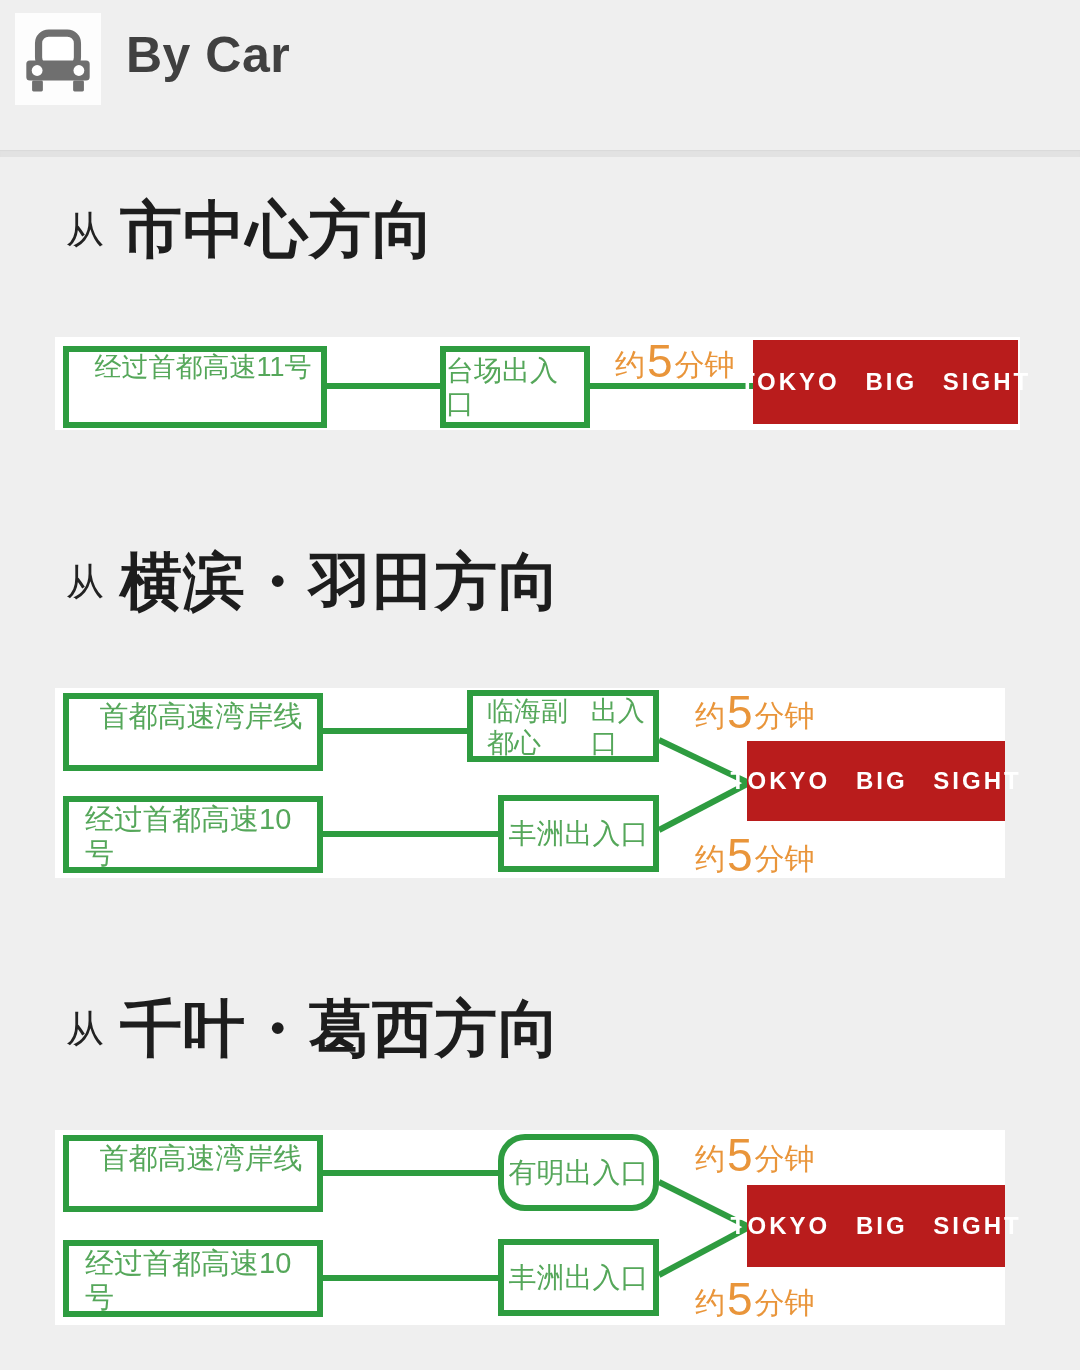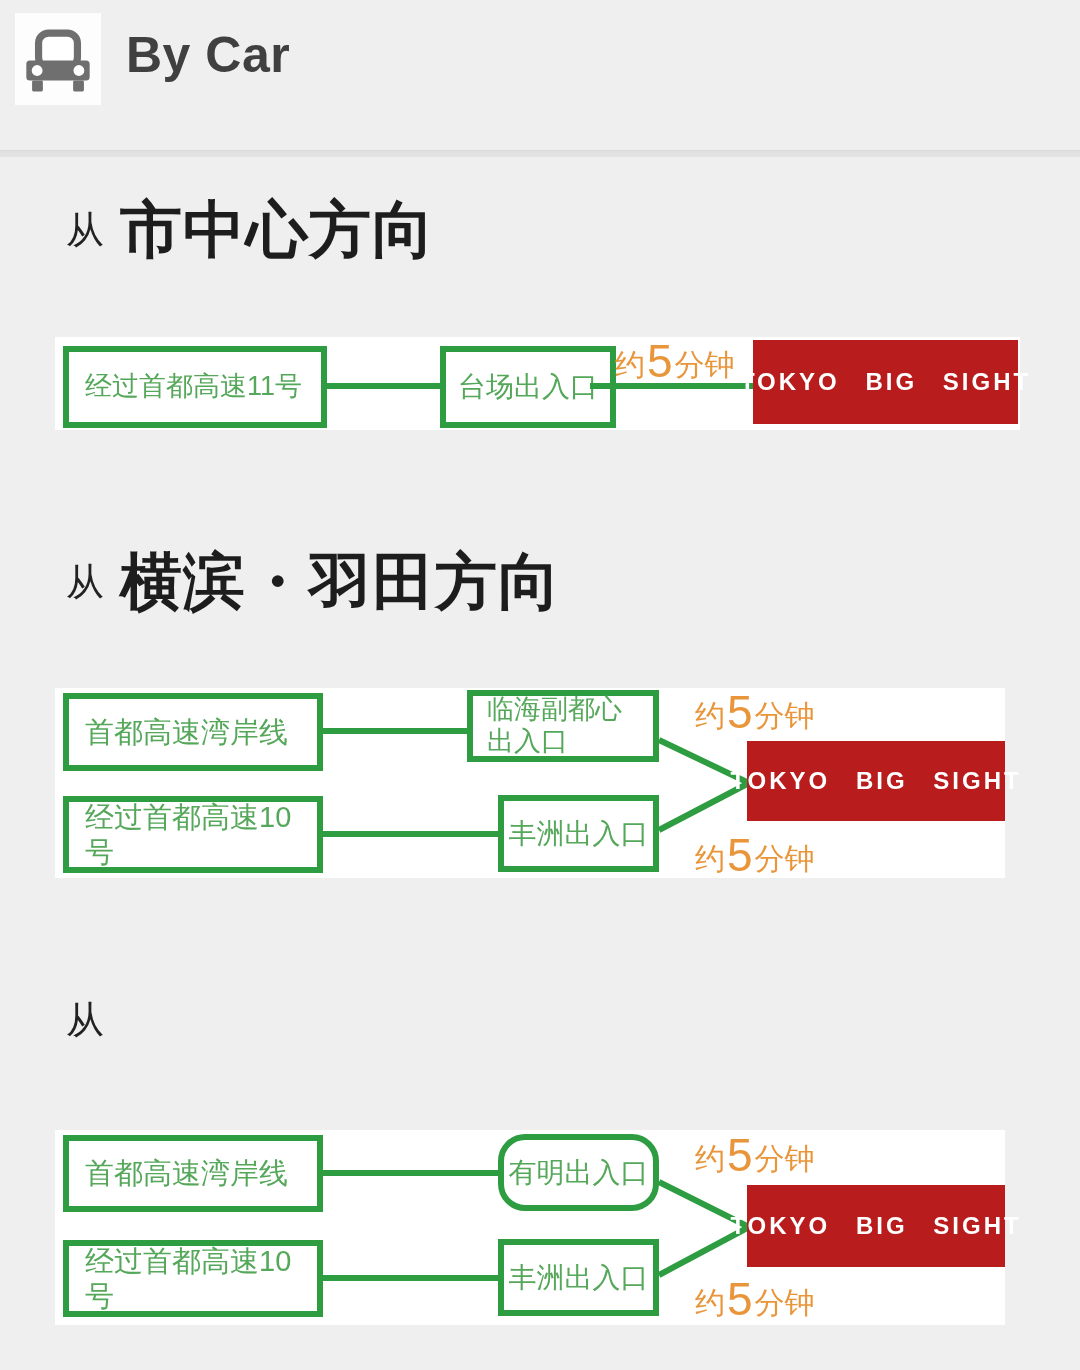--- a/index.html
+++ b/index.html
@@ -40,21 +40,21 @@
   .section-heading .big    { font-size:62px; font-weight:bold; letter-spacing:1px; line-height:1.1; }
 
   
   .strip { background:#ffffff; }
 
   .gbox {
     position:absolute;
     background:#fff;
     border:6px solid #2e9c40;
     color:#55a75a;
-    display:flex; flex-direction:column; justify-content:center;
+    display:flex; flex-direction:row; justify-content:center;
     font-size:28px; line-height:1.18;
     padding-left:16px;
   }
   .gbox.center { padding-left:0; align-items:center; }
   .hline { position:absolute; height:6px; background:#2e9c40; }
 
   .bluebox {
     position:absolute;
     background:#b91c1c;
     color:#fff;
@@ -94,21 +94,21 @@
 <div class="abs section-heading" style="left:66px; top:196px;">
   <span class="prefix">从</span>
   <span class="big">市中心方向</span>
 </div>
 
 <div class="abs strip" style="left:55px; top:337px; width:965px; height:93px;">
   <div class="gbox" style="left:8px; top:9px; width:264px; height:82px; font-size:27px;">
     <span>经过首都高速11号</span>
   </div>
   <div class="hline" style="left:272px; top:46px; width:113px;"></div>
-  <div class="gbox center" style="left:385px; top:9px; width:176px; height:82px;">
+  <div class="gbox center" style="left:385px; top:9px; width:150px; height:82px;">
     <span>台场出入口</span>
   </div>
   <div class="hline" style="left:535px; top:46px; width:163px;"></div>
   <div class="duration" style="left:560px; top:5px; height:40px;">
     <span class="t">约</span>
     <span class="n">5</span>
     <span class="t">分钟</span>
   </div>
   <div class="bluebox" style="left:698px; top:3px; width:265px; height:84px;">
     <span>TOKYO BIG SIGHT</span>
@@ -150,20 +150,21 @@
     <span class="n">5</span>
     <span class="t">分钟</span>
   </div>
   <div class="bluebox" style="left:692px; top:53px; width:258px; height:80px;">
     <span>TOKYO BIG SIGHT</span>
   </div>
 </div>
 
 <div class="abs section-heading" style="left:66px; top:995px;">
   <span class="prefix">从</span>
+  <span class="big">千叶・葛西方向</span>
 </div>
 
 <div class="abs strip" style="left:55px; top:1130px; width:950px; height:195px;">
   <svg class="links" width="950" height="195" viewBox="0 0 950 195">
     <line x1="604" y1="52" x2="694" y2="97" stroke="#2e9c40" stroke-width="6"></line>
     <line x1="604" y1="145" x2="694" y2="97" stroke="#2e9c40" stroke-width="6"></line>
   </svg>
   <div class="gbox" style="left:8px; top:5px; width:260px; height:77px; font-size:29px;">
     <span>首都高速湾岸线</span>
   </div>

